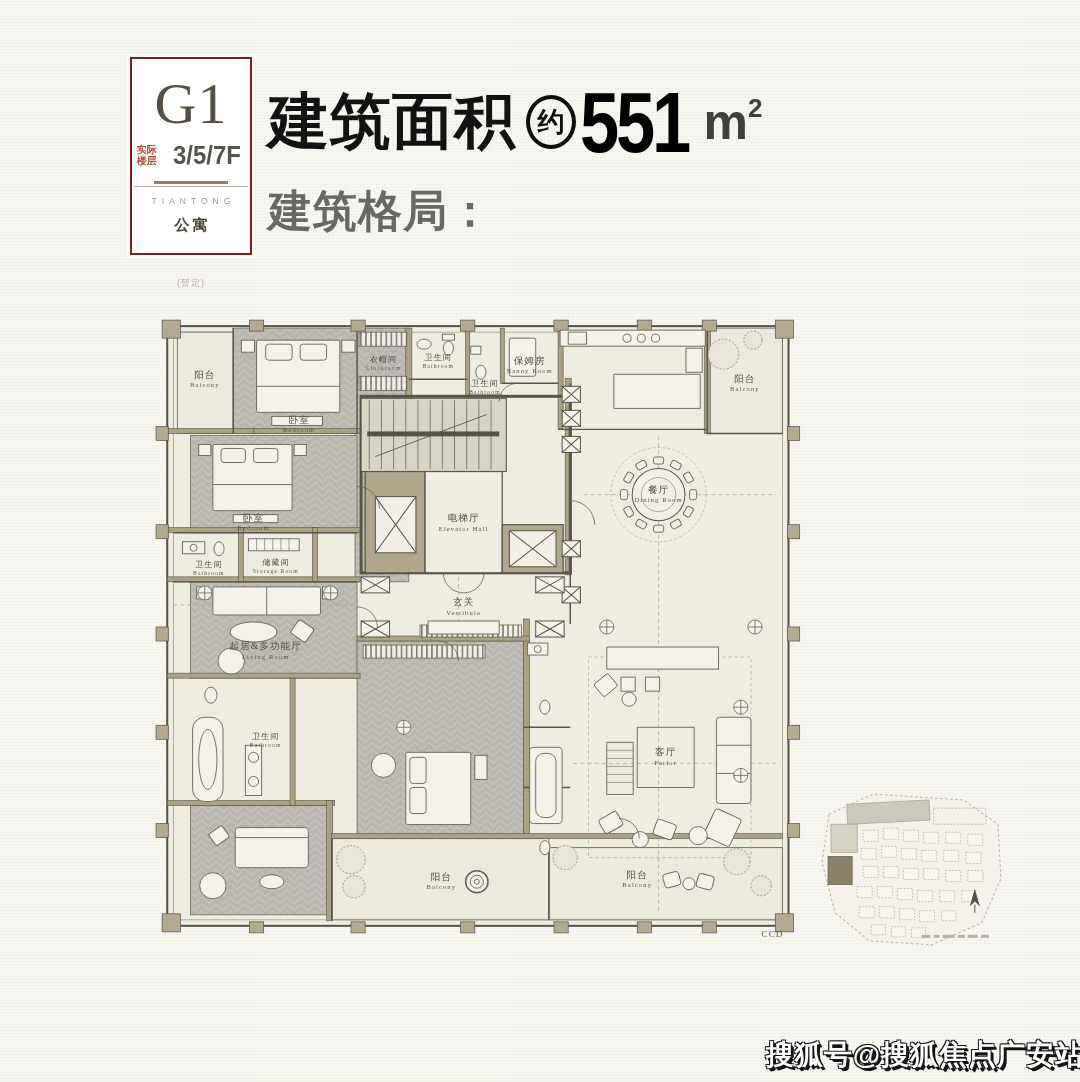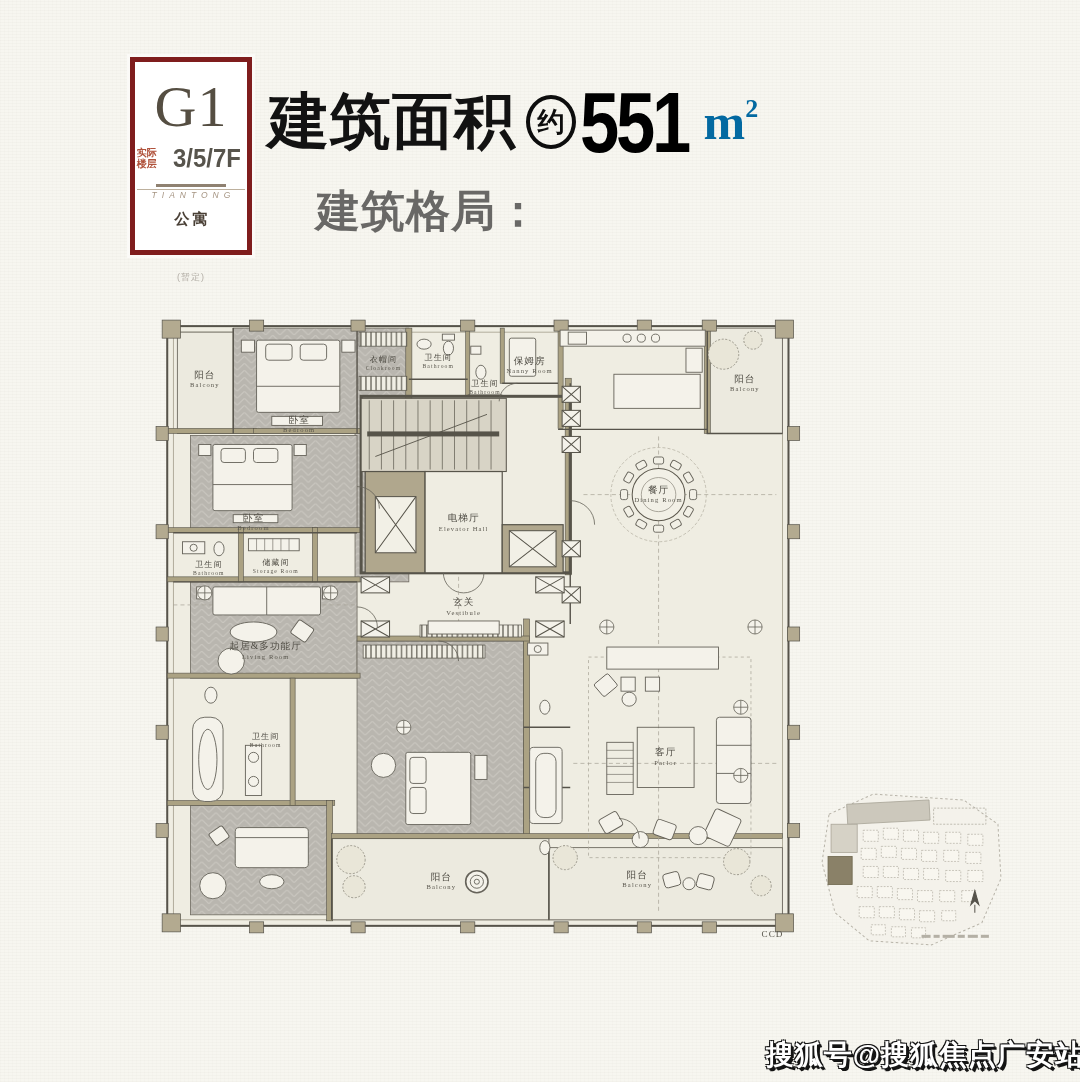--- a/index.html
+++ b/index.html
@@ -8,59 +8,59 @@
     position:relative; overflow:hidden;
     background:#f7f6f0;
     background-image: repeating-linear-gradient(0deg, rgba(120,115,100,.03) 0 1px, transparent 1px 3px),
                       repeating-linear-gradient(90deg, rgba(120,115,100,.02) 0 1px, transparent 1px 4px);
     font-family:"Liberation Sans","DejaVu Sans",sans-serif;
     color:#111;
   }
   
   .badge {
     position:absolute; left:130px; top:57px; width:122px; height:198px;
-    background:#fff; border:5px solid #7f1d1d;
+    background:#fff; border:2px solid #7f1d1d;
     box-shadow:0 0 0 3px #fbfaf7;
     text-align:center;
   }
   .badge .code {
     font-family:"Liberation Serif","DejaVu Serif",serif;
     font-size:58px; line-height:1; color:#554e42; margin-top:16px; letter-spacing:1px;
   }
   .badge .floors { display:flex; align-items:center; justify-content:center; gap:15px; margin-top:7px; }
   .badge .floor-label {
     font-size:10px; line-height:1.08; color:#b0523b; text-align:center;
     width:22px; font-weight:700;
   }
   .badge .floor-value {
     font-size:26px; color:#57544c; letter-spacing:0; font-weight:600;
     transform:scaleX(.92); transform-origin:left center;
   }
   .badge .rule-thick { width:62%; height:3px; background:#8f8171; margin:10px auto 0; }
   .badge .rule-thin  { width:96%; height:1px; background:#bdb09d; margin:2px auto 0; }
-  .badge .brand-en { font-size:8.5px; letter-spacing:5px; color:#a59482; text-indent:5px;font-style:italic; }
+  .badge .brand-en { font-size:8.5px; letter-spacing:5px; color:#a59482; margin-top:9px; text-indent:5px; }
   .badge .brand-cn { font-size:15px; font-weight:700; color:#4a4036; letter-spacing:3px; margin-top:10px; text-indent:3px; }
   .badge .note { font-size:9px; color:#b3aea6; margin-top:42px; letter-spacing:1px; }
   
   .headline { position:absolute; left:268px; top:74px; width:760px; }
   .hl-row1 { display:flex; align-items:center; height:96px; }
   .hl-area-label { font-size:61px; font-weight:900; color:#121212; letter-spacing:1px; }
   .hl-approx {
     width:50px; height:54px; border:4px solid #0d0d0d; border-radius:50%;
     display:flex; align-items:center; justify-content:center;
     margin:0 4px 0 10px; flex:0 0 auto;
   }
   .hl-approx span { font-size:27px; font-weight:700; color:#0d0d0d; }
   .hl-value {
     font-size:86px; font-weight:900; color:#000; letter-spacing:-4px;
     transform:scaleX(.82); transform-origin:left center; line-height:1;
   }
-  .hl-unit { font-size:50px; font-weight:700; color:#0369a1; margin-left:-8px; line-height:1;font-family:Liberation Serif, serif; }
+  .hl-unit { font-size:50px; font-weight:700; color:#404040; margin-left:-8px; line-height:1; }
   .hl-unit sup { font-size:26px; font-weight:800; position:relative; top:-4px; }
-  .hl-row2 { margin-top:12px; display:flex; align-items:center;margin-left:48px; }
+  .hl-row2 { margin-top:12px; display:flex; align-items:center; }
   .hl-layout-label { font-size:44px; font-weight:800; color:#696866; letter-spacing:1px; }
   .hl-layout-value { font-size:44px; font-weight:600; color:#6d6c6a; letter-spacing:2px; }
   
   .plan-wrap { position:absolute; left:152px; top:286px; width:670px; height:692px; }
   .plan-wrap svg { width:100%; height:100%; display:block; }
   text.rzh { font-family:"Liberation Serif","DejaVu Serif",serif; font-size:9.5px; fill:#4f4c44; letter-spacing:1px; text-anchor:middle; }
   text.ren { font-family:"Liberation Serif","DejaVu Serif",serif; font-size:6.5px; fill:#5a574e; letter-spacing:1.1px; text-anchor:middle; }
   text.rzh.sm { font-size:8px; } text.ren.sm { font-size:5.6px; }
   text.sig { font-family:"Liberation Serif","DejaVu Serif",serif; font-size:9px; fill:#57544a; letter-spacing:1px; text-anchor:end; }
   

